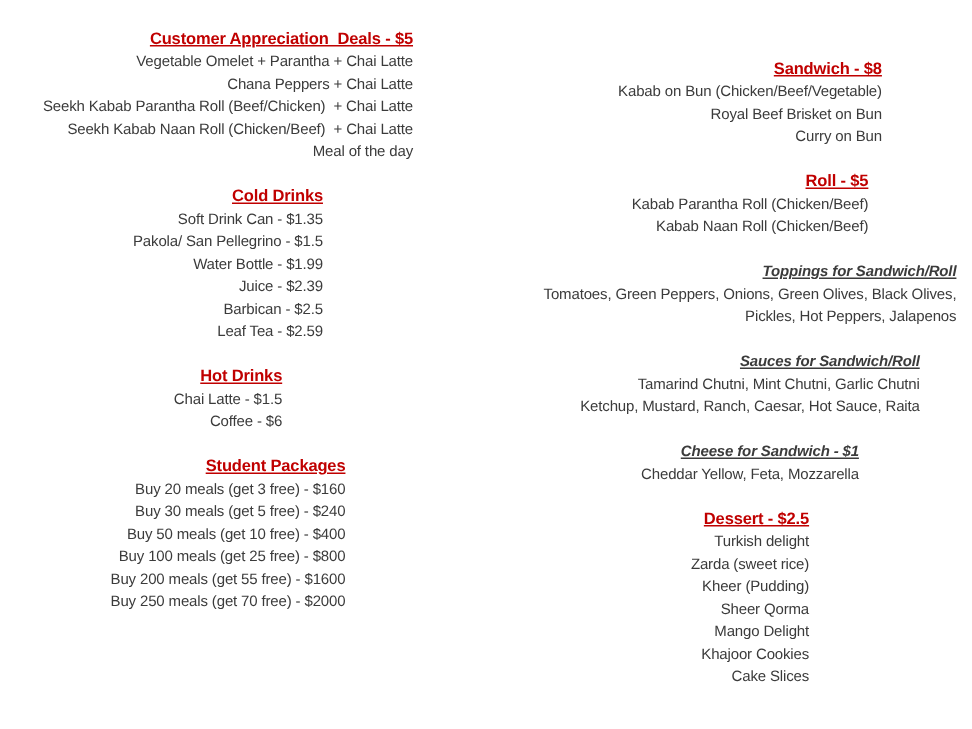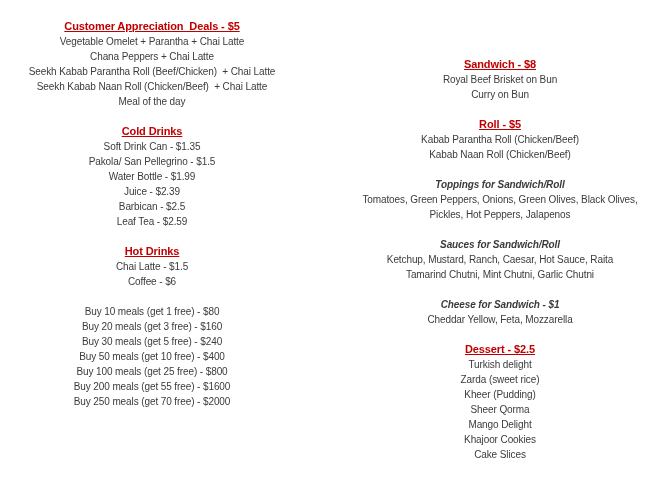--- a/index.html
+++ b/index.html
@@ -15,43 +15,44 @@
     overflow: hidden;
   }
   body { position: relative; }
   .menu-column {
     position: absolute;
     display: flex;
     flex-direction: column;
     align-items: center;
   }
   .col-left  { top: 19px; left: 12px;  width: 280px; }
-  .col-right { top: 57px; left: 360px; width: 280px; }
+  .col-right { top: 39px; left: 360px; width: 280px; }
   .menu-section {
     display: flex;
     flex-direction: column;
-    align-items: center;
+    align-items: flex-end;
     margin-bottom: 15px;
   }
   .section-heading, .menu-item {
     line-height: 15px;
     font-size: 10px;
     white-space: pre;
     color: var(--body-text);
     letter-spacing: -0.1px;
   }
   .section-heading.heading-red {
     color: var(--heading-red);
     font-weight: bold;
     font-size: 11px;
     text-decoration: underline;
   }
   .section-heading.heading-italic {
     font-style: italic;
     font-weight: 600;
+    text-decoration: underline;
   }
 </style>
 </head>
 <body>
 
 <div class="menu-column col-left">
     <div class="menu-section">
       <div class="section-heading heading-red">Customer Appreciation  Deals - $5</div>
       <div class="menu-item">Vegetable Omelet + Parantha + Chai Latte</div>
       <div class="menu-item">Chana Peppers + Chai Latte</div>
@@ -67,50 +68,51 @@
       <div class="menu-item">Juice - $2.39</div>
       <div class="menu-item">Barbican - $2.5</div>
       <div class="menu-item">Leaf Tea - $2.59</div>
     </div>
     <div class="menu-section">
       <div class="section-heading heading-red">Hot Drinks</div>
       <div class="menu-item">Chai Latte - $1.5</div>
       <div class="menu-item">Coffee - $6</div>
     </div>
     <div class="menu-section">
-      <div class="menu-item">Buy 10 meals (get 1 free) - $80</div>
+      <div class="section-heading heading-red">Student Packages</div>
       <div class="menu-item">Buy 20 meals (get 3 free) - $160</div>
       <div class="menu-item">Buy 30 meals (get 5 free) - $240</div>
       <div class="menu-item">Buy 50 meals (get 10 free) - $400</div>
       <div class="menu-item">Buy 100 meals (get 25 free) - $800</div>
       <div class="menu-item">Buy 200 meals (get 55 free) - $1600</div>
       <div class="menu-item">Buy 250 meals (get 70 free) - $2000</div>
     </div>
   </div>
 
 <div class="menu-column col-right">
     <div class="menu-section">
       <div class="section-heading heading-red">Sandwich - $8</div>
+      <div class="menu-item">Kabab on Bun (Chicken/Beef/Vegetable)</div>
       <div class="menu-item">Royal Beef Brisket on Bun</div>
       <div class="menu-item">Curry on Bun</div>
     </div>
     <div class="menu-section">
       <div class="section-heading heading-red">Roll - $5</div>
       <div class="menu-item">Kabab Parantha Roll (Chicken/Beef)</div>
       <div class="menu-item">Kabab Naan Roll (Chicken/Beef)</div>
     </div>
     <div class="menu-section">
       <div class="section-heading heading-italic">Toppings for Sandwich/Roll</div>
       <div class="menu-item">Tomatoes, Green Peppers, Onions, Green Olives, Black Olives,</div>
       <div class="menu-item">Pickles, Hot Peppers, Jalapenos</div>
     </div>
     <div class="menu-section">
       <div class="section-heading heading-italic">Sauces for Sandwich/Roll</div>
+      <div class="menu-item">Tamarind Chutni, Mint Chutni, Garlic Chutni</div>
       <div class="menu-item">Ketchup, Mustard, Ranch, Caesar, Hot Sauce, Raita</div>
-      <div class="menu-item">Tamarind Chutni, Mint Chutni, Garlic Chutni</div>
     </div>
     <div class="menu-section">
       <div class="section-heading heading-italic">Cheese for Sandwich - $1</div>
       <div class="menu-item">Cheddar Yellow, Feta, Mozzarella</div>
     </div>
     <div class="menu-section">
       <div class="section-heading heading-red">Dessert - $2.5</div>
       <div class="menu-item">Turkish delight</div>
       <div class="menu-item">Zarda (sweet rice)</div>
       <div class="menu-item">Kheer (Pudding)</div>

